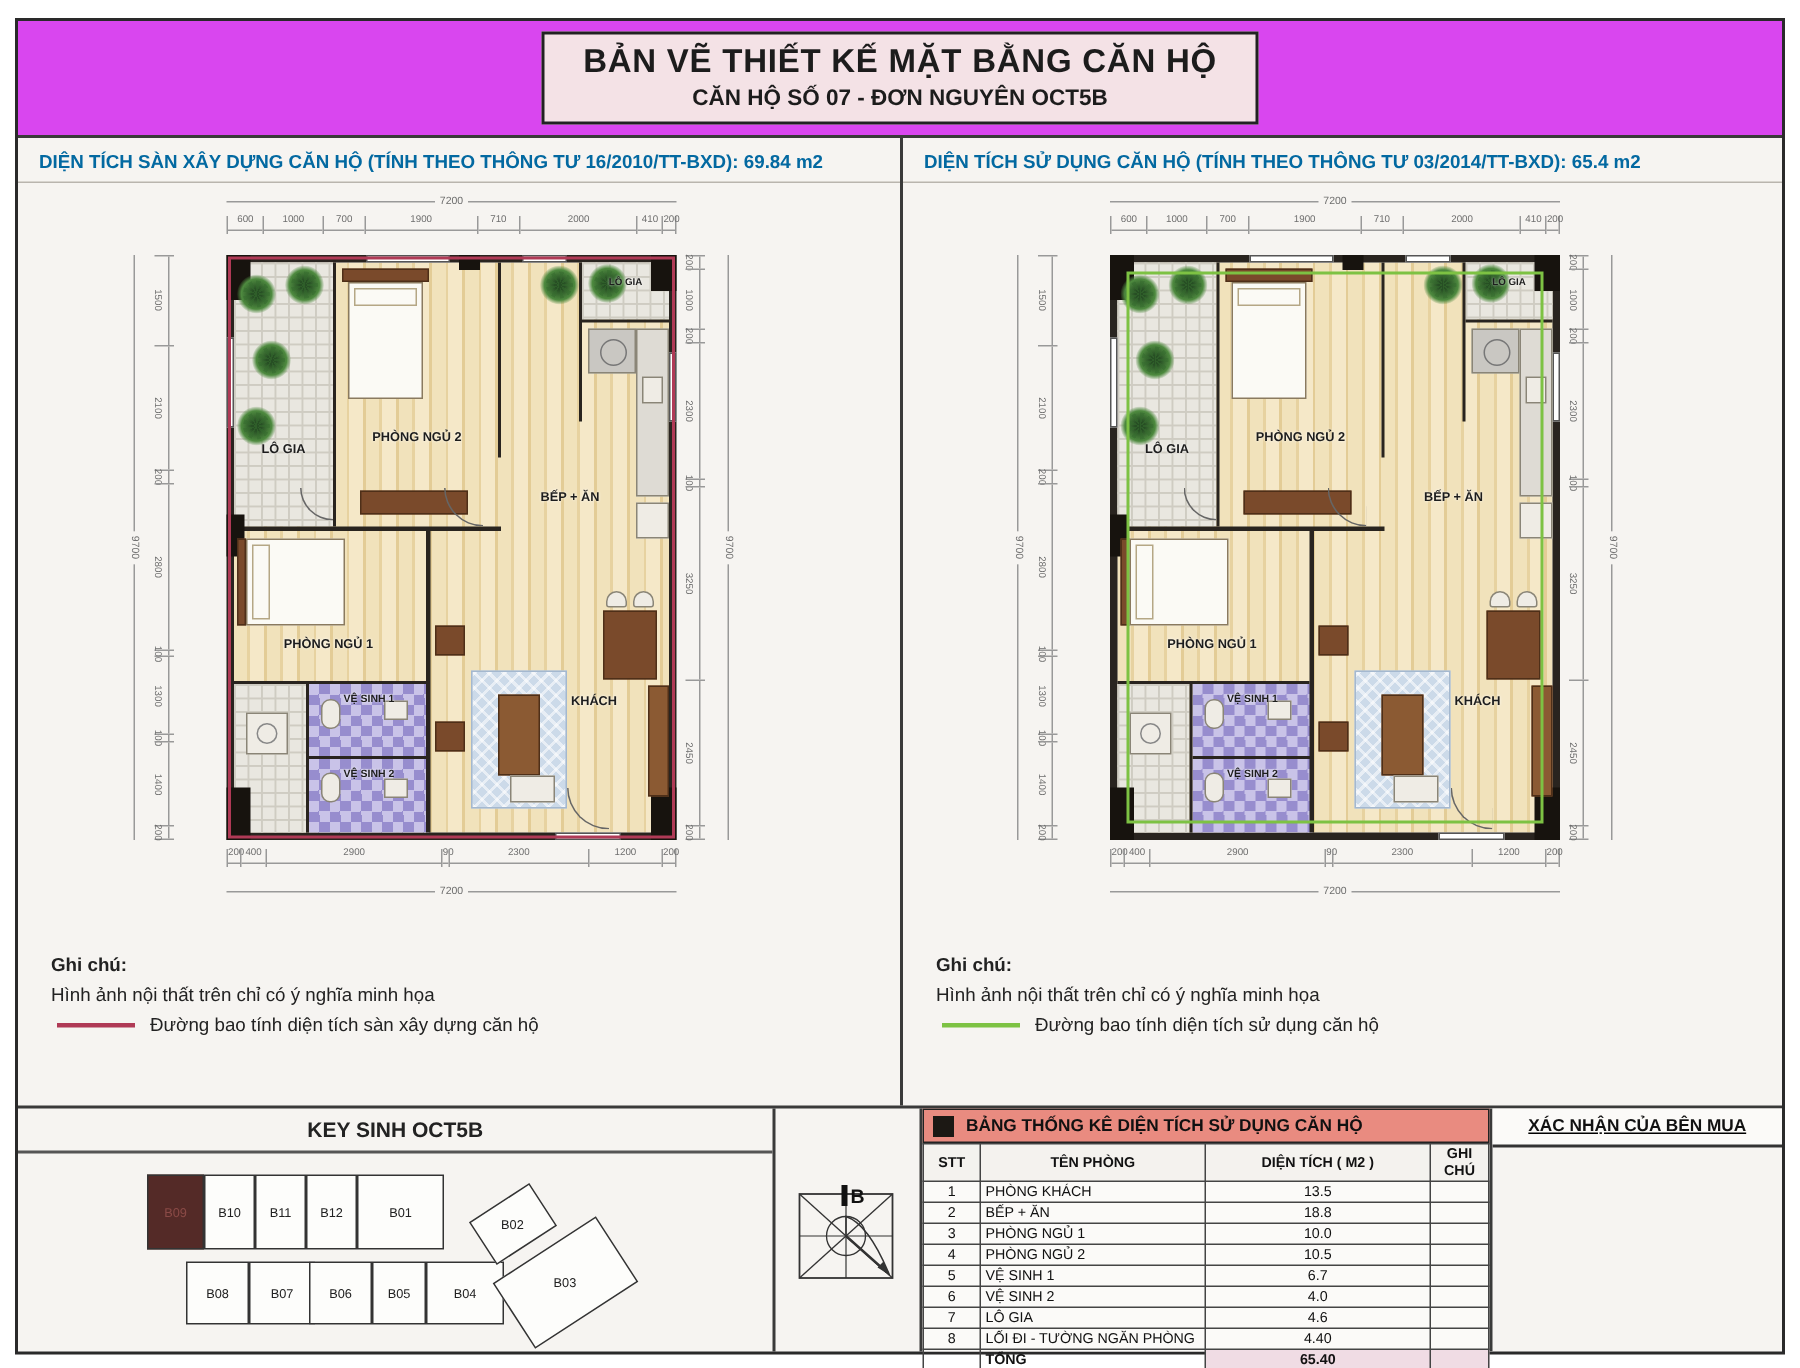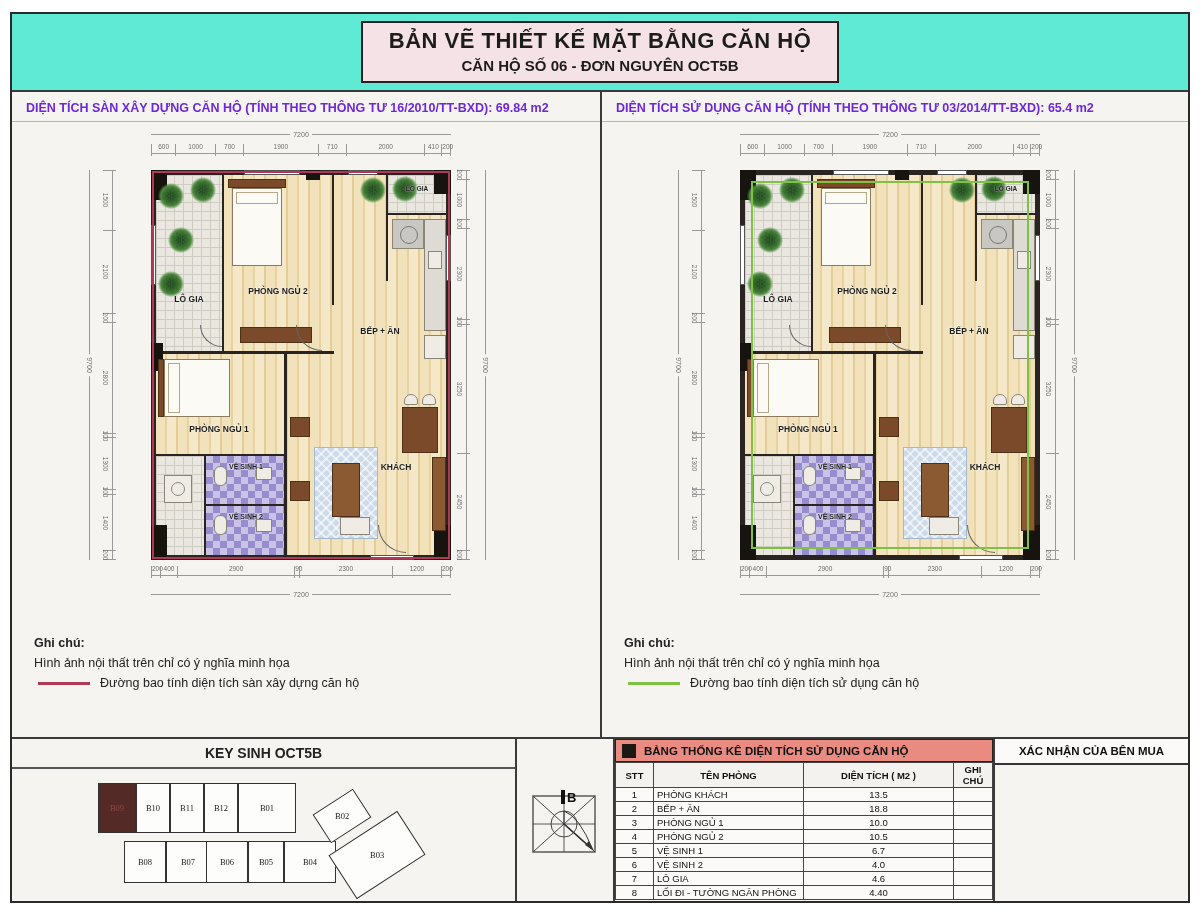--- a/index.html
+++ b/index.html
@@ -1,31 +1,31 @@
 <!DOCTYPE html>
 <html><head>
 <meta charset="utf-8">
 <style>
   * { box-sizing: border-box; margin: 0; padding: 0; }
   html,body { width:1200px; height:912px; background:#ffffff; font-family:"Liberation Sans", sans-serif; }
   #sheet { position:absolute; left:10px; top:12px; width:1180px; height:891px;
            background:#f6f4f1; border:2px solid #2a2a2a; }
 
   
-  .header-band { height:78px; background:#5eead4; border-bottom:2px solid #3a3a3a;
+  .header-band { height:78px; background:#d946ef; border-bottom:2px solid #3a3a3a;
                  display:flex; align-items:center; justify-content:center; }
   .title-box { border:2px solid #222; background:#f4e2e6; padding:5px 26px 7px; text-align:center; }
   .page-title { font-size:22px; font-weight:bold; color:#1c1c1c; letter-spacing:.5px; }
   .page-subtitle { font-size:15px; font-weight:bold; color:#1c1c1c; margin-top:3px; }
 
   
   .main-row { display:flex; height:645px; }
   .panel { width:50%; position:relative; }
   .panel + .panel { border-left:2px solid #3a3a3a; }
-  .panel-header { font-size:12.5px; font-weight:bold; color:#6d28d9; padding:9px 0 6px 14px;
+  .panel-header { font-size:12.5px; font-weight:bold; color:#0369a1; padding:9px 0 6px 14px;
                   border-bottom:1px solid #b9b5ae; }
 
   .plan-area { position:relative; width:470px; height:502px; margin:2px auto 0; }
 
   .unit { position:absolute; border:5px solid #29241f; background:
           repeating-linear-gradient(90deg,#f1e2bb 0 9px,#e7d2a0 9px 11px,#f5e8c8 11px 20px,#e3cc96 20px 22px); }
   .tile { position:absolute; background-color:#e9e7e0;
           background-image:linear-gradient(#cfccc2 1px,transparent 1px),linear-gradient(90deg,#cfccc2 1px,transparent 1px);
           background-size:9px 9px; }
   .bath { position:absolute; background:repeating-conic-gradient(#978dce 0% 25%, #c9c3e8 0% 50%) 0 0/14px 14px; }
@@ -74,49 +74,49 @@
   .note-title { font-size:12.5px; font-weight:bold; color:#222; margin-bottom:6px; }
   .note-line  { font-size:12.5px; color:#222; margin-bottom:6px; }
   .legend-row { display:flex; align-items:center; font-size:12.5px; color:#222; }
   .legend-swatch { width:52px; height:3px; margin:0 10px 0 4px; }
 
   
   .bottom-band { display:flex; height:164px; border-top:2px solid #3a3a3a; }
   .keyplan-section { width:505px; border-right:2px solid #3a3a3a; }
   .keyplan-title { height:30px; border-bottom:2px solid #555; display:flex; align-items:center;
                    justify-content:center; font-size:14px; font-weight:bold; color:#222; }
-  .keyplan-canvas { position:relative; height:130px;font-family:Liberation Serif, serif; }
+  .keyplan-canvas { position:relative; height:130px; }
   .kp-box { position:absolute; border:1px solid #333; background:#fdfdfb; display:flex;
             align-items:center; justify-content:center; font-size:8.5px; color:#222; }
   .kp-dark { background:#542a27; color:#8a4a46; }
   .compass-section { width:98px; border-right:2px solid #3a3a3a; display:flex; align-items:center; justify-content:center; }
   .table-section { width:380px; border-right:2px solid #3a3a3a; background:#fbfaf8; }
   .tbl-title { height:23px; background:#e98b80; border:1px solid #222; display:flex; align-items:center;
                font-size:11.5px; font-weight:bold; color:#111; }
   .tbl-title .sq { width:14px; height:14px; background:#1c1814; margin:0 8px 0 6px; }
   table.stats { width:100%; border-collapse:collapse; table-layout:fixed; }
   table.stats th, table.stats td { border:1px solid #444; font-size:9.5px; color:#111;
                                    height:14px; padding:1px 3px; }
   table.stats th { font-weight:bold; text-align:center; background:#f4f2ee; height:16px; }
   td.c { text-align:center; } td.l { text-align:left; padding-left:6px; }
   tr.total td { font-weight:bold; }
   tr.total td.pink { background:#f0dce4; }
-  .signature-section { flex:1; }
+  .signature-section { flex:1;text-decoration:underline; }
   .signature-title { height:26px; border-bottom:2px solid #333; display:flex; align-items:center;
                      justify-content:center; font-size:11.5px; font-weight:bold; color:#111; background:#fbfaf8;}
 </style>
 </head>
 <body>
 
 <div id="sheet">
 
   <div class="header-band">
     <div class="title-box">
       <div class="page-title">BẢN VẼ THIẾT KẾ MẶT BẰNG CĂN HỘ</div>
-      <div class="page-subtitle">CĂN HỘ SỐ 06 - ĐƠN NGUYÊN OCT5B</div>
+      <div class="page-subtitle">CĂN HỘ SỐ 07 - ĐƠN NGUYÊN OCT5B</div>
     </div>
   </div>
 
   <div class="main-row">
     <div class="panel">
       <div class="panel-header">DIỆN TÍCH SÀN XÂY DỰNG CĂN HỘ (TÍNH THEO THÔNG TƯ 16/2010/TT-BXD):  69.84 m2</div>
       <div class="plan-area">
           <div class="dimtotal-h" style="left: 80px; top: 10px; width: 300px;">
             <span><i>7200</i></span>
           </div>
@@ -619,20 +619,26 @@
               <td class="l">LÔ GIA</td>
               <td class="c">4.6</td>
               <td class="c"></td>
             </tr>
             <tr>
               <td class="c">8</td>
               <td class="l">LỐI ĐI - TƯỜNG NGĂN PHÒNG</td>
               <td class="c">4.40</td>
               <td class="c"></td>
             </tr>
+            <tr class="total">
+              <td class="c"></td>
+              <td class="l">TỔNG</td>
+              <td class="c pink">65.40</td>
+              <td class="c pink"></td>
+            </tr>
           </tbody>
       </table>
     </div>
     <div class="signature-section">
       <div class="signature-title">XÁC NHẬN CỦA BÊN MUA</div>
       <div style="height:136px;"></div>
     </div>
   </div>
 </div>
 

